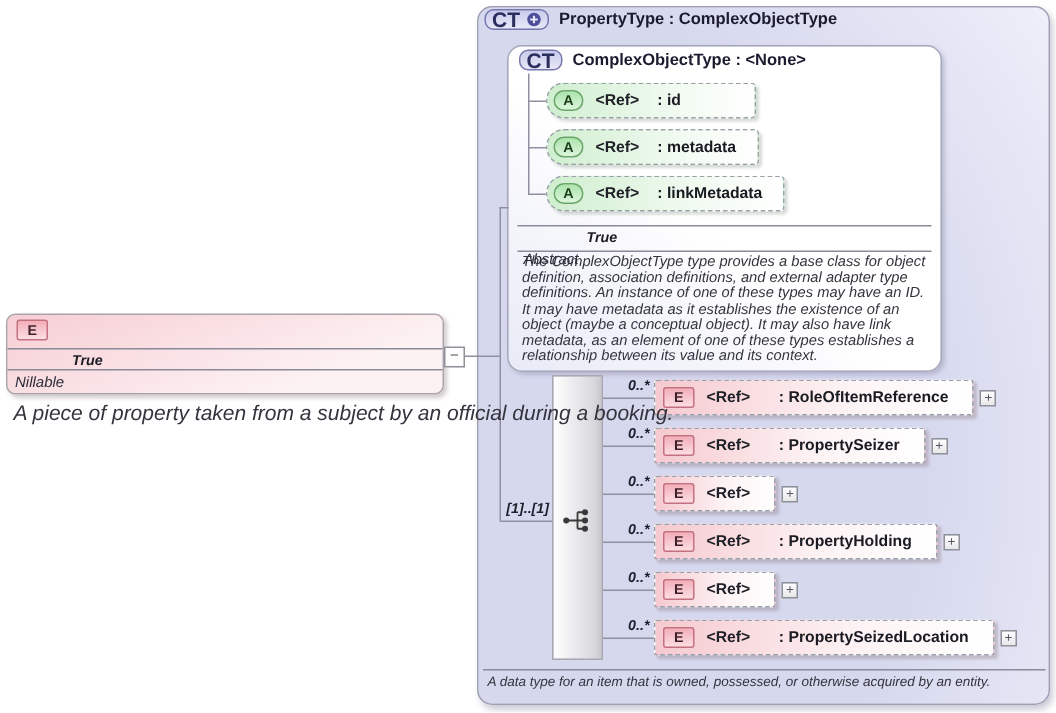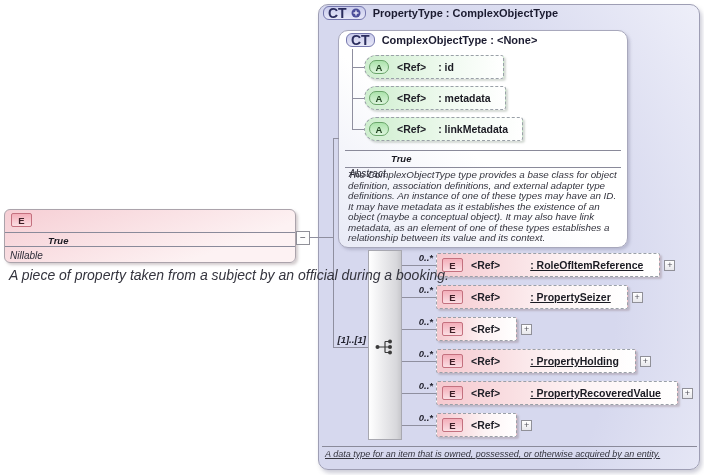--- a/index.html
+++ b/index.html
@@ -50,37 +50,37 @@
   .seq-bar{position:absolute;left:368px;top:250px;width:34px;height:190px;border:1px solid #a8a8b0;
     background:linear-gradient(to right,#ffffff,#d8d8dc 85%,#c8c8cc);}
   .seq-icon{position:absolute;left:374px;top:339px;}
   .mult{position:absolute;width:30px;text-align:right;font-size:9.5px;font-style:italic;font-weight:bold;color:#22222e;white-space:nowrap;}
 
   
   .elem-row{position:absolute;display:flex;align-items:center;gap:4px;}
   .elem-box{display:inline-flex;align-items:center;height:24px;padding-right:16px;border:1px dashed #9aa0a8;border-radius:2px;
     background:linear-gradient(to right,#f5c9cf,#fdf3f4 60%,#ffffff);box-shadow:2px 2px 2px rgba(120,90,95,.28);}
   .elem-box .badge-e{margin-left:5px;}
-  .elem-box .name-label{margin-left:30px;text-decoration:underline;}
+  .elem-box .name-label{margin-left:19px;}
   .expander{display:inline-flex;align-items:center;justify-content:center;width:11px;height:11px;border:1px solid #909098;
     background:linear-gradient(to bottom,#ffffff,#e8e8ec);font-size:9px;line-height:9px;color:#55555f;flex:none;}
 
   
   .left-box{position:absolute;left:4px;top:209px;width:292px;height:54px;border:1px solid #aba3ab;border-radius:6px;
     background:linear-gradient(160deg,#f6ced4,#fdf2f3 75%);box-shadow:2px 2px 3px rgba(130,110,115,.35);}
   .lb-header{position:absolute;left:6px;top:3px;display:flex;align-items:center;}
   .lb-title{margin-left:7px;font-size:11px;font-weight:bold;color:#1b1b30;white-space:nowrap;}
   .lb-sep{position:absolute;left:0;height:1px;background:#8a8a9a;width:100%;}
   .lb-desc{position:absolute;left:4px;top:57px;font-size:14px;font-style:italic;color:#34343e;white-space:nowrap;}
 
   .collapse-box{position:absolute;left:296px;top:231px;width:14px;height:14px;border:1px solid #909098;background:#fdfdfd;
     display:flex;align-items:center;justify-content:center;font-size:10px;line-height:10px;color:#55555f;}
 
   
-  .footer-caption{position:absolute;left:325px;top:449px;font-size:9px;font-style:italic;color:#34343e;white-space:nowrap;text-decoration:underline;}
+  .footer-caption{position:absolute;left:325px;top:449px;font-size:9px;font-style:italic;color:#34343e;white-space:nowrap;}
 
   .ct-plus{display:inline-flex;}
 </style>
 </head>
 <body>
 
 <div class="stage">
 
   <div class="outer-box"></div>
   <div class="outer-header">
@@ -189,28 +189,28 @@
       <span class="badge-e">E</span>
       <span class="ref-label">&lt;Ref&gt;</span>
       <span class="name-label">: PropertyHolding</span>
     </div>
     <span class="expander">+</span>
   </div>
   <div class="elem-row" style="left:436px;top:381px;">
     <div class="elem-box">
       <span class="badge-e">E</span>
       <span class="ref-label">&lt;Ref&gt;</span>
-      <span class="name-label">: PropertyRecoveredValue</span>
     </div>
     <span class="expander">+</span>
   </div>
   <div class="elem-row" style="left:436px;top:413px;">
     <div class="elem-box">
       <span class="badge-e">E</span>
       <span class="ref-label">&lt;Ref&gt;</span>
+      <span class="name-label">: PropertySeizedLocation</span>
     </div>
     <span class="expander">+</span>
   </div>
 
   <div class="sep" style="left:322px;top:446px;width:375px;"></div>
   <div class="footer-caption">A data type for an item that is owned, possessed, or otherwise acquired by an entity.</div>
 
   <div class="left-box">
     <div class="lb-header">
       <span class="badge-e">E</span>

